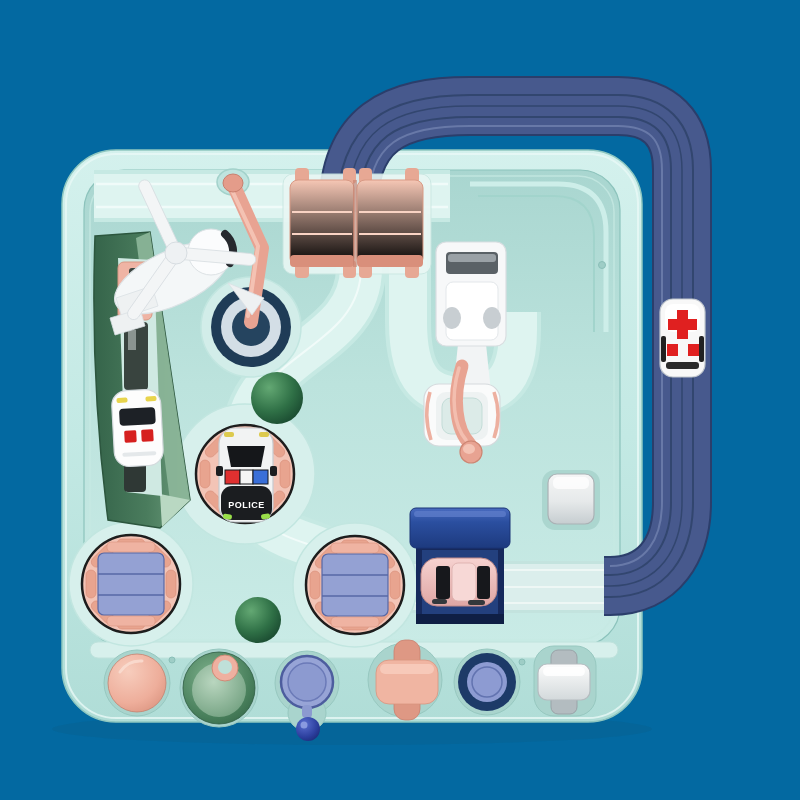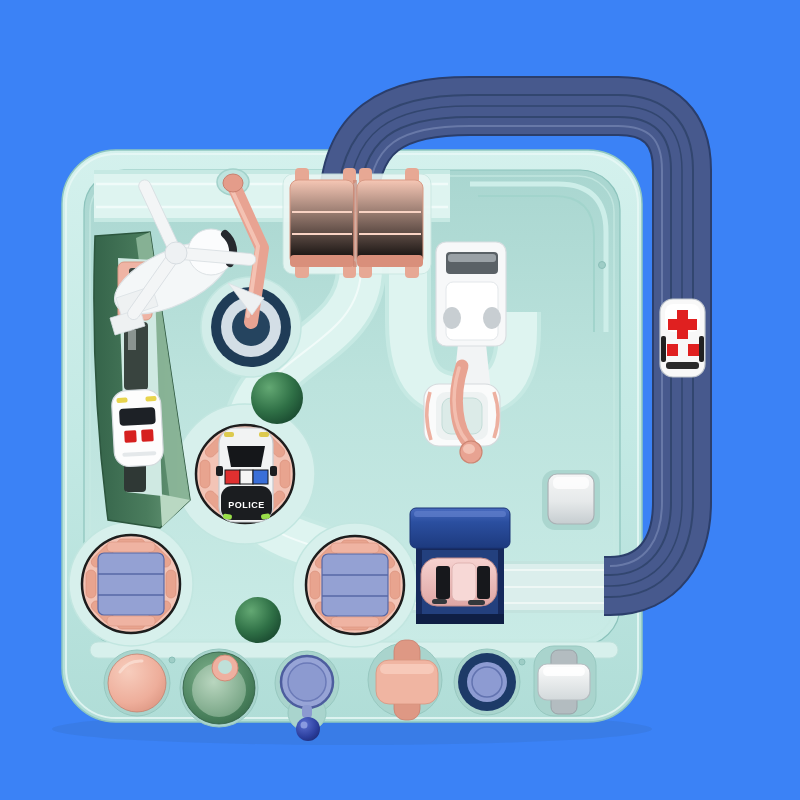--- a/index.html
+++ b/index.html
@@ -1,16 +1,16 @@
 <!DOCTYPE html>
 <html><head>
 <meta charset="utf-8">
 <style>
   html,body{margin:0;padding:0;background:#ffffff;}
-  .scene{position:relative;width:800px;height:800px;background:#3b82f6;overflow:hidden;
+  .scene{position:relative;width:800px;height:800px;background:#0369a1;overflow:hidden;
          font-family:"Liberation Sans", sans-serif;}
   svg{display:block;}
   text{font-family:"Liberation Sans", sans-serif;}
 </style>
 </head>
 <body>
 
 <div class="scene">
 <svg width="800" height="800" viewBox="0 0 800 800">
   <defs>

